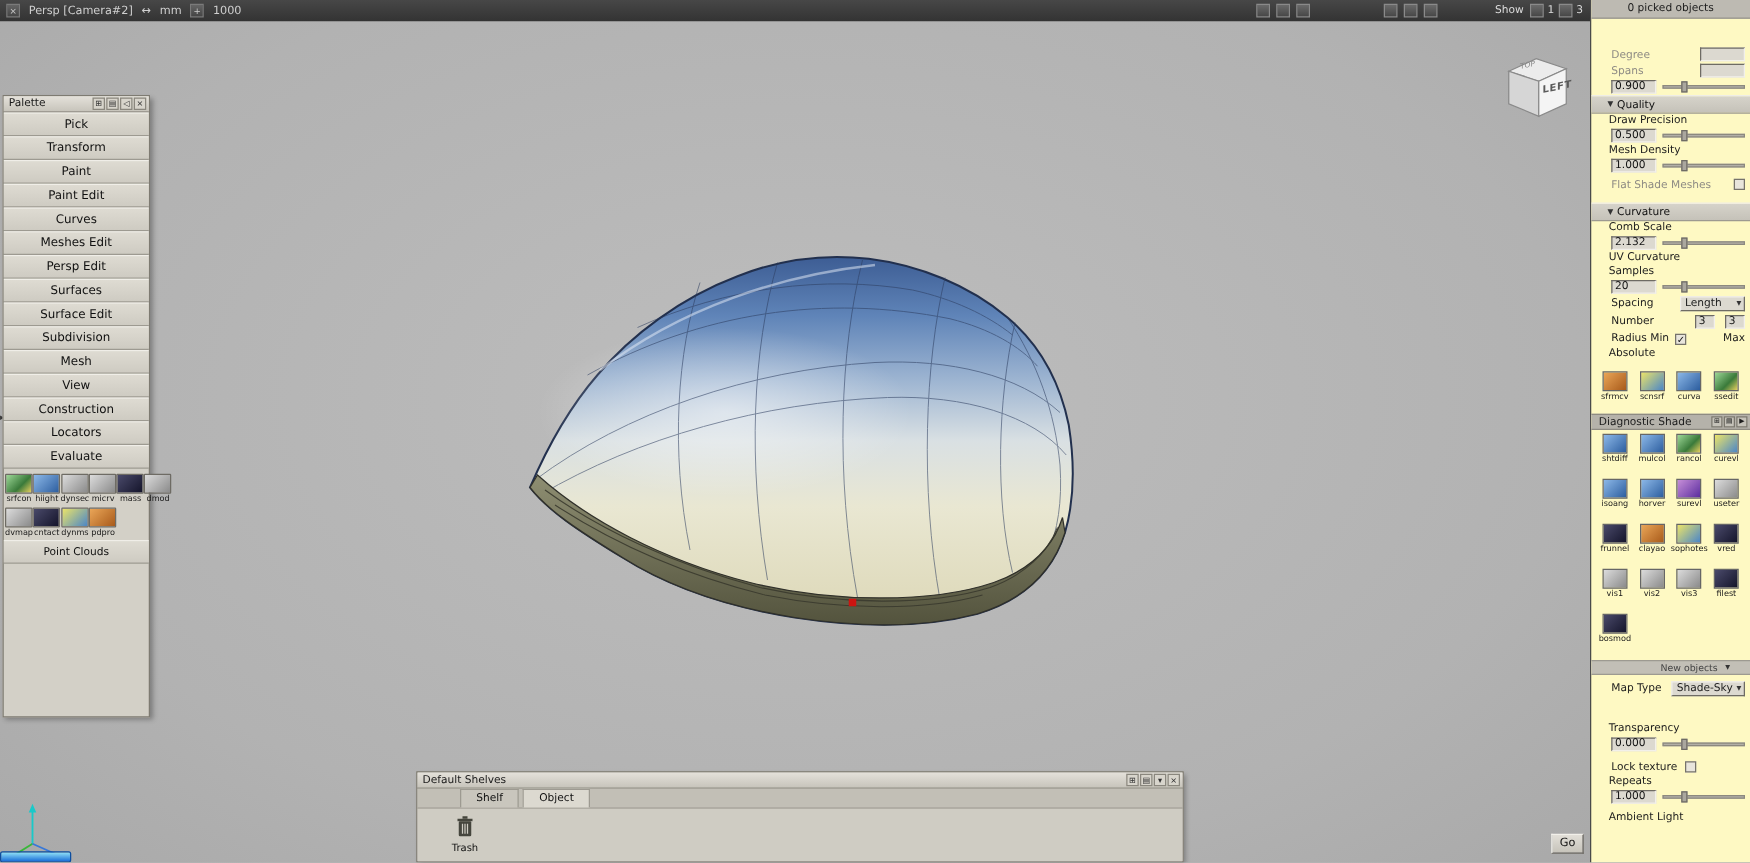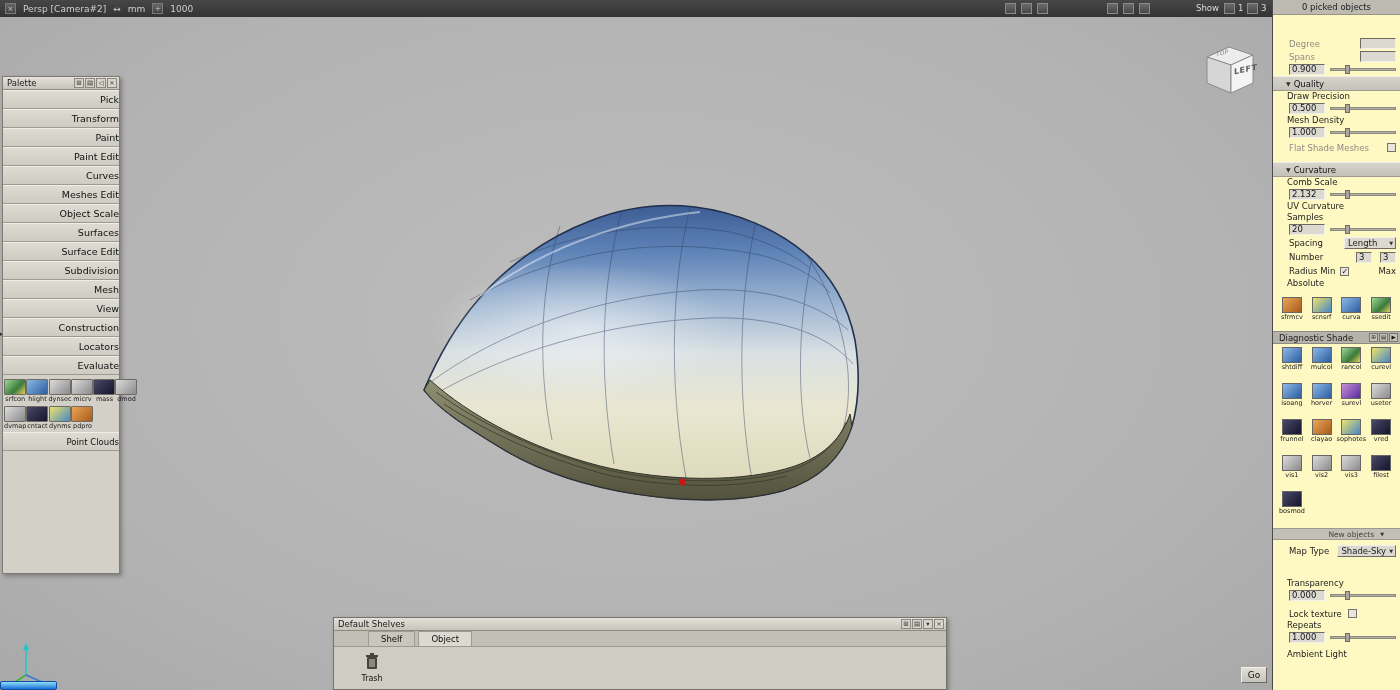--- a/index.html
+++ b/index.html
@@ -24,21 +24,21 @@
 .go-btn{position:absolute;left:1241px;top:650px;width:26px;height:16px;font-size:9px;font-family:inherit;background:linear-gradient(#e2dfd8,#c6c3ba);border:1px solid;border-color:#f2f0ea #6e6b64 #6e6b64 #f2f0ea;color:#111;line-height:12px;text-align:center}
 .edge-arrow{position:absolute;left:0px;top:330px;font-size:7px;color:#3a3a3a;z-index:7}
 
 
 .win-titlebar{height:13px;background:linear-gradient(#e4e1da,#c7c4bb);border-bottom:1px solid #8e8b82;display:flex;align-items:center;font-size:8.5px;color:#1a1a1a;padding:0 2px 0 4px}
 .win-title{flex:1;white-space:nowrap;overflow:hidden}
 .win-btn{width:10px;height:10px;border:1px solid #8a877e;background:#d8d5cc;font-size:6.5px;line-height:8px;text-align:center;color:#333;margin-left:1px;flex:0 0 auto}
 
 
 .palette{position:absolute;left:2px;top:76px;width:118px;height:498px;background:#d3d0c7;border:1px solid #7e7b72;box-shadow:2px 2px 4px rgba(0,0,0,.3);z-index:10}
-.pal-item{height:19px;line-height:18px;text-align:right;font-size:9.5px;color:#101010;background:linear-gradient(#dedbd2,#cecbc2);border-top:1px solid #f0eee8;border-bottom:1px solid #9d9a91}
+.pal-item{height:19px;line-height:18px;text-align:center;font-size:9.5px;color:#101010;background:linear-gradient(#dedbd2,#cecbc2);border-top:1px solid #f0eee8;border-bottom:1px solid #9d9a91}
 .pal-grid{display:grid;grid-template-columns:repeat(6,1fr);padding:4px 1px 2px 1px;row-gap:3px}
 .pal-cell{text-align:center}
 .ticon{width:22px;height:16px;margin:0 auto;border:1px solid #6e6b64;border-radius:1px}
 .tlabel{font-size:6.5px;line-height:8px;color:#1a1a1a;white-space:nowrap}
 
 
 .ic1{background:linear-gradient(135deg,#8cb8e8 0%,#2c5d9e 100%)}
 .ic2{background:linear-gradient(135deg,#eaa658 0%,#a85a1a 100%)}
 .ic3{background:linear-gradient(135deg,#9ed898 0%,#3a7a3a 60%,#e8d060 100%)}
 .ic4{background:linear-gradient(135deg,#dcdcdc 0%,#8a8a8a 100%)}
@@ -179,21 +179,21 @@
     <span class="win-btn">▤</span>
     <span class="win-btn">◁</span>
     <span class="win-btn">×</span>
   </div>
   <div class="pal-item">Pick</div>
   <div class="pal-item">Transform</div>
   <div class="pal-item">Paint</div>
   <div class="pal-item">Paint Edit</div>
   <div class="pal-item">Curves</div>
   <div class="pal-item">Meshes Edit</div>
-  <div class="pal-item">Object Scale</div>
+  <div class="pal-item">Persp Edit</div>
   <div class="pal-item">Surfaces</div>
   <div class="pal-item">Surface Edit</div>
   <div class="pal-item">Subdivision</div>
   <div class="pal-item">Mesh</div>
   <div class="pal-item">View</div>
   <div class="pal-item">Construction</div>
   <div class="pal-item">Locators</div>
   <div class="pal-item">Evaluate</div>
 
   <div class="pal-grid">

